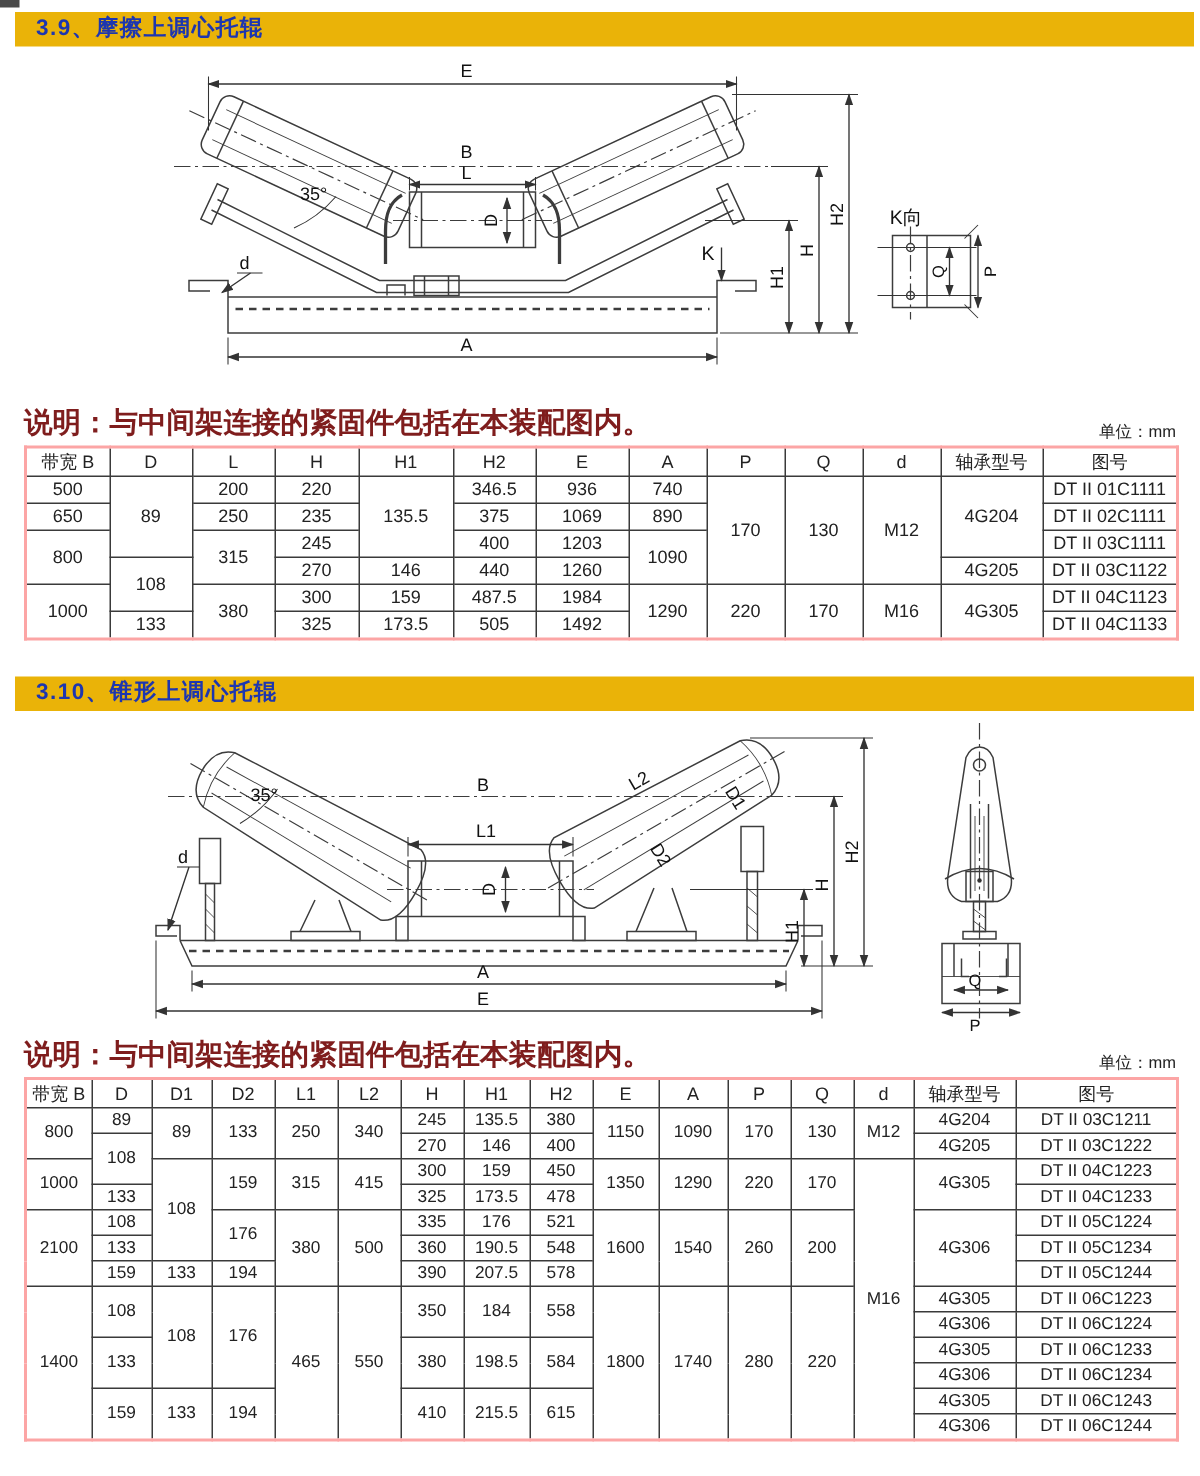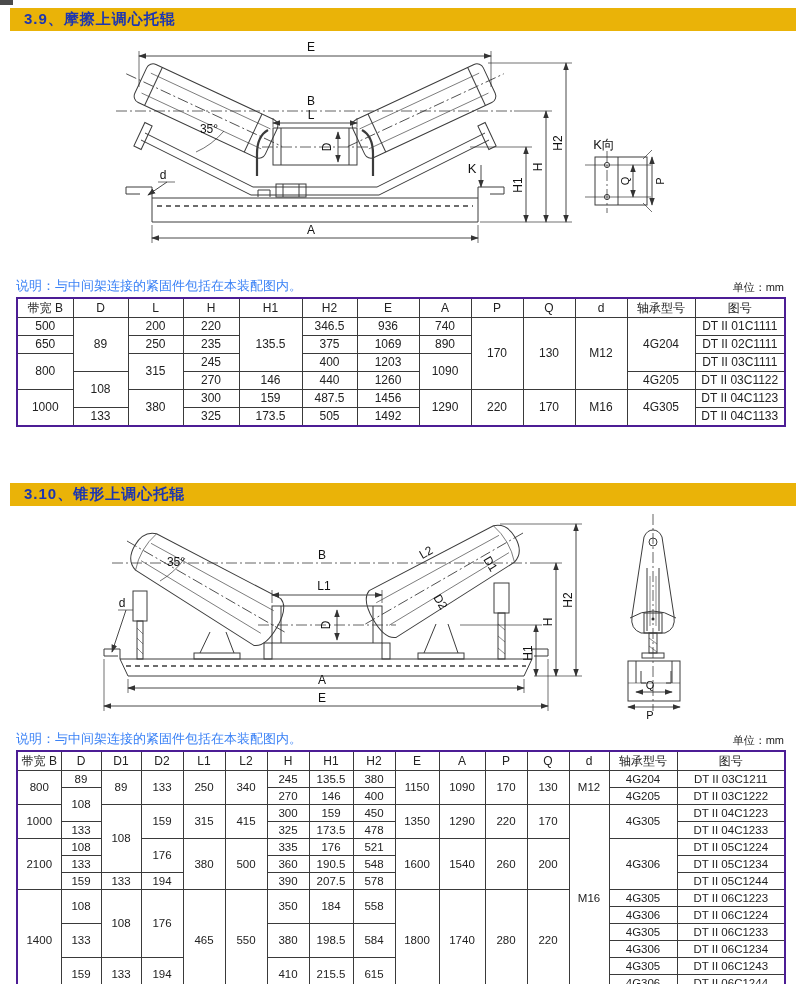--- a/index.html
+++ b/index.html
@@ -5,26 +5,26 @@
   html,body{margin:0;padding:0;}
   body{
     width:800px;height:984px;background:#ffffff;position:relative;overflow:hidden;
     font-family:"Liberation Sans","DejaVu Sans",sans-serif;color:#222;
   }
   .corner-mark{position:absolute;top:0;left:0;width:13px;height:5px;background:#4a4a4a;}
   .bar{
     background:#eab308;color:#1d36b0;font-weight:bold;font-size:15px;letter-spacing:1px;
     padding:3px 0 4px 14px;margin:8px 4px 0 10px;line-height:16px;
   }
-  .bar.second{margin-top:56px;}
+  .bar.second{margin-top:24px;}
   svg{display:block;}
   .meta{display:flex;justify-content:space-between;align-items:flex-end;padding:0 16px;height:20px;}
-  .note{font-size:13px;color:#3b82f6;}
+  .note{font-size:19px;color:#7f1d1d;font-weight:bold;}
   .unit{font-size:11px;color:#222;text-align:right;}
-  table{border-collapse:collapse;margin:2px 16px 0;width:768px;table-layout:fixed;border:2px solid #4c1d95;}
+  table{border-collapse:collapse;margin:2px 16px 0;width:768px;table-layout:fixed;border:2px solid #fca5a5;}
   td,th{
     border:1px solid #3a3a3a;text-align:center;vertical-align:middle;
     font-size:12px;font-weight:normal;color:#222;padding:0;height:17px;
     line-height:1.05;overflow:hidden;white-space:nowrap;
   }
   th{height:18px;}
   .t2 td{height:16px;font-size:11.5px;}
   .t2 th{height:18px;}
   
   .dr{stroke:#3c3c3c;fill:none;stroke-width:1;}
@@ -254,21 +254,21 @@
           <td>1260</td>
           <td>4G205</td>
           <td>DT II 03C1122</td>
         </tr>
         <tr>
           <td rowspan="2">1000</td>
           <td rowspan="2">380</td>
           <td>300</td>
           <td>159</td>
           <td>487.5</td>
-          <td>1456</td>
+          <td>1984</td>
           <td rowspan="2">1290</td>
           <td rowspan="2">220</td>
           <td rowspan="2">170</td>
           <td rowspan="2">M16</td>
           <td rowspan="2">4G305</td>
           <td>DT II 04C1123</td>
         </tr>
         <tr>
           <td>133</td>
           <td>325</td>

